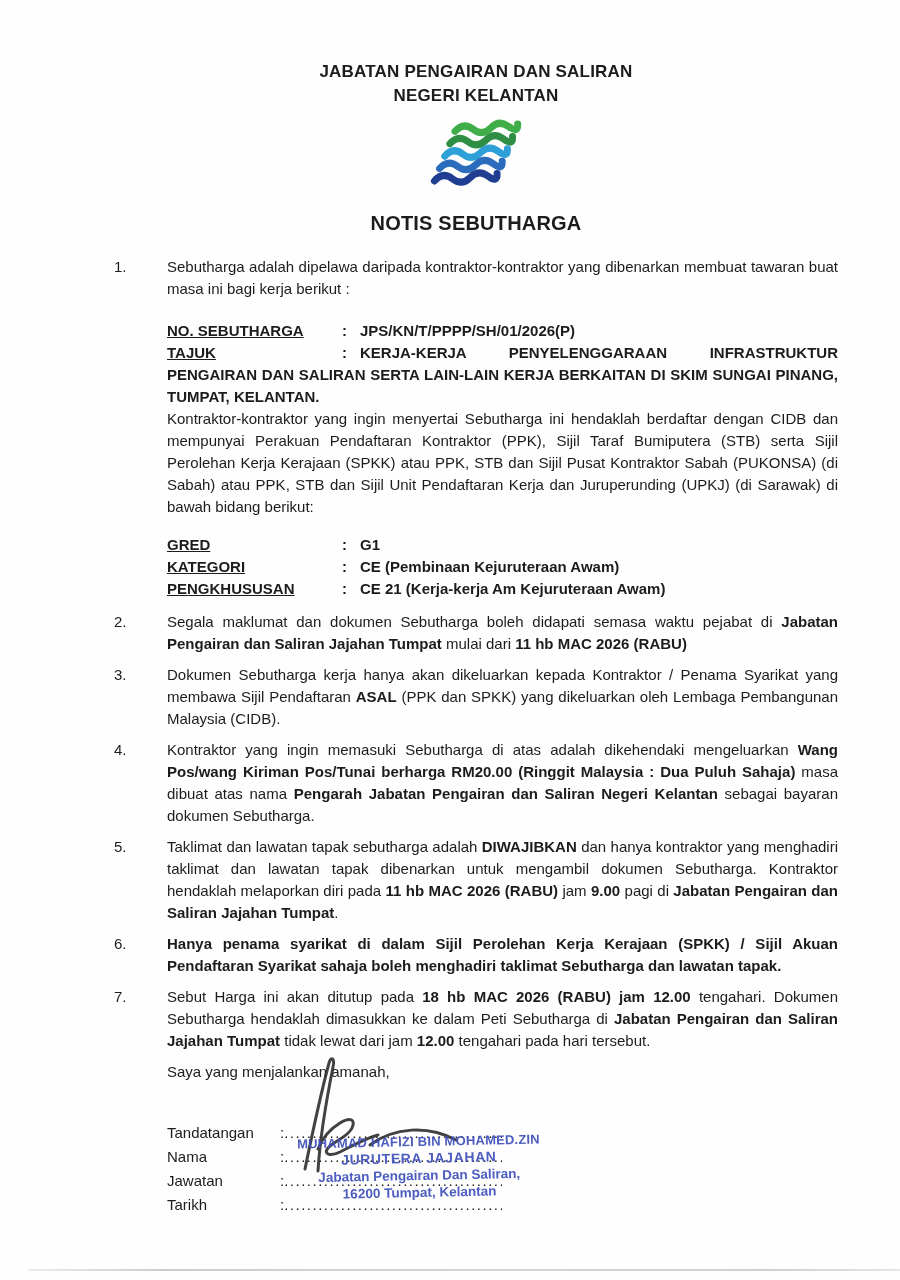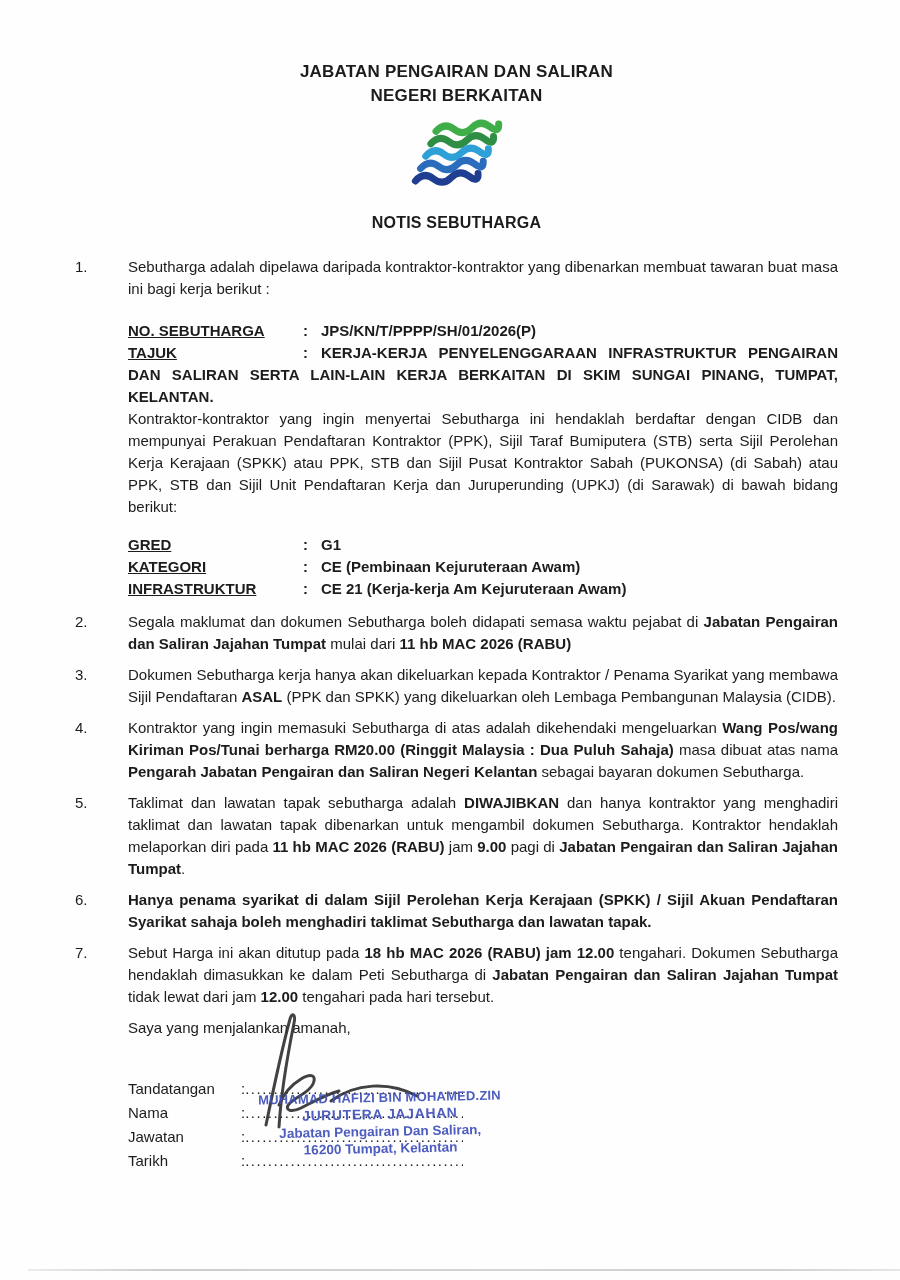--- a/index.html
+++ b/index.html
@@ -6,28 +6,28 @@
   .page{
     position:relative;
     width:900px;height:1280px;
     background:#fefefe;
     font-family:"Liberation Sans", sans-serif;
     color:#1c1c1c;
     font-size:15px;
     line-height:22px;
     overflow:hidden;
     box-sizing:border-box;
-    padding:60px 62px 0 75px;
+    padding:60px 62px 0 114px;
   }
   .b{font-weight:700;}
   
   .hdr{text-align:center;}
   .hline{font-weight:700;font-size:17px;line-height:24px;letter-spacing:.2px;}
   .logo-wrap{margin:10px auto 0 auto;width:130px;height:82px;}
-  .doc-title{text-align:center;font-weight:700;font-size:16px;letter-spacing:.2px;margin-top:12px;}
+  .doc-title{text-align:center;font-weight:700;font-size:20px;letter-spacing:.2px;margin-top:12px;}
   
   .items{margin-top:22px;}
   .item{display:flex;margin-bottom:9px;}
   .inum{width:53px;flex:0 0 53px;}
   .ibody{width:710px;text-align:justify;}
   
   .details{margin-top:20px;}
   .drow .lbl{display:inline-block;width:175px;font-weight:700;text-decoration:underline;}
   .drow .col{font-weight:700;margin-right:13px;}
   .drow .val{font-weight:700;}
@@ -56,21 +56,21 @@
     background:linear-gradient(90deg,#ececec,#cdcdcd 15%,#d4d4d4 55%,#cfcfcf 85%,#e6e6e6);
   }
 </style>
 </head>
 <body>
 
 <div class="page">
 
   <div class="hdr">
     <div class="hline">JABATAN PENGAIRAN DAN SALIRAN</div>
-    <div class="hline">NEGERI BERKAITAN</div>
+    <div class="hline">NEGERI KELANTAN</div>
     <div class="logo-wrap">
       <svg viewBox="0 0 130 82" width="130" height="82">
         <g fill="none" stroke-linecap="round" stroke-width="7" transform="rotate(-4 65 41)">
           <path d="M46 12 q 9 -9 18 -1 t 18 0 t 18 0 t 9 -2" stroke="#3fae49"></path>
           <path d="M40 24 q 9 -9 18 -1 t 18 0 t 18 0 t 9 -2" stroke="#2e8f44"></path>
           <path d="M34 36 q 9 -9 18 -1 t 18 0 t 18 0 t 9 -2" stroke="#2da0d8"></path>
           <path d="M28 48 q 9 -9 18 -1 t 18 0 t 18 0 t 9 -2" stroke="#2b6cbd"></path>
           <path d="M22 60 q 9 -9 18 -1 t 18 0 t 18 0 t 9 -2" stroke="#1f3d91"></path>
         </g>
       </svg>
@@ -93,21 +93,21 @@
           </div>
           <div class="dpara">Kontraktor-kontraktor yang ingin menyertai Sebutharga ini hendaklah berdaftar dengan CIDB dan mempunyai Perakuan Pendaftaran Kontraktor (PPK), Sijil Taraf Bumiputera (STB) serta Sijil Perolehan Kerja Kerajaan (SPKK) atau PPK, STB dan Sijil Pusat Kontraktor Sabah (PUKONSA) (di Sabah) atau PPK, STB dan Sijil Unit Pendaftaran Kerja dan Juruperunding (UPKJ) (di Sarawak) di bawah bidang berikut:</div>
           <div class="grade">
             <div class="drow">
               <span class="lbl">GRED</span><span class="col">:</span><span class="val">G1</span>
             </div>
             <div class="drow">
               <span class="lbl">KATEGORI</span><span class="col">:</span><span class="val">CE (Pembinaan Kejuruteraan Awam)</span>
             </div>
             <div class="drow">
-              <span class="lbl">INFRASTRUKTUR</span><span class="col">:</span><span class="val">CE 21 (Kerja-kerja Am Kejuruteraan Awam)</span>
+              <span class="lbl">PENGKHUSUSAN</span><span class="col">:</span><span class="val">CE 21 (Kerja-kerja Am Kejuruteraan Awam)</span>
             </div>
           </div>
         </div>
       </div>
     </div>
 
     <div class="item">
       <div class="inum">2.</div>
       <div class="ibody"><span>Segala maklumat dan dokumen Sebutharga boleh didapati semasa waktu pejabat di </span><span class="b">Jabatan Pengairan dan Saliran Jajahan Tumpat</span><span> mulai dari  </span><span class="b">11 hb MAC 2026 (RABU)</span></div>
     </div>

